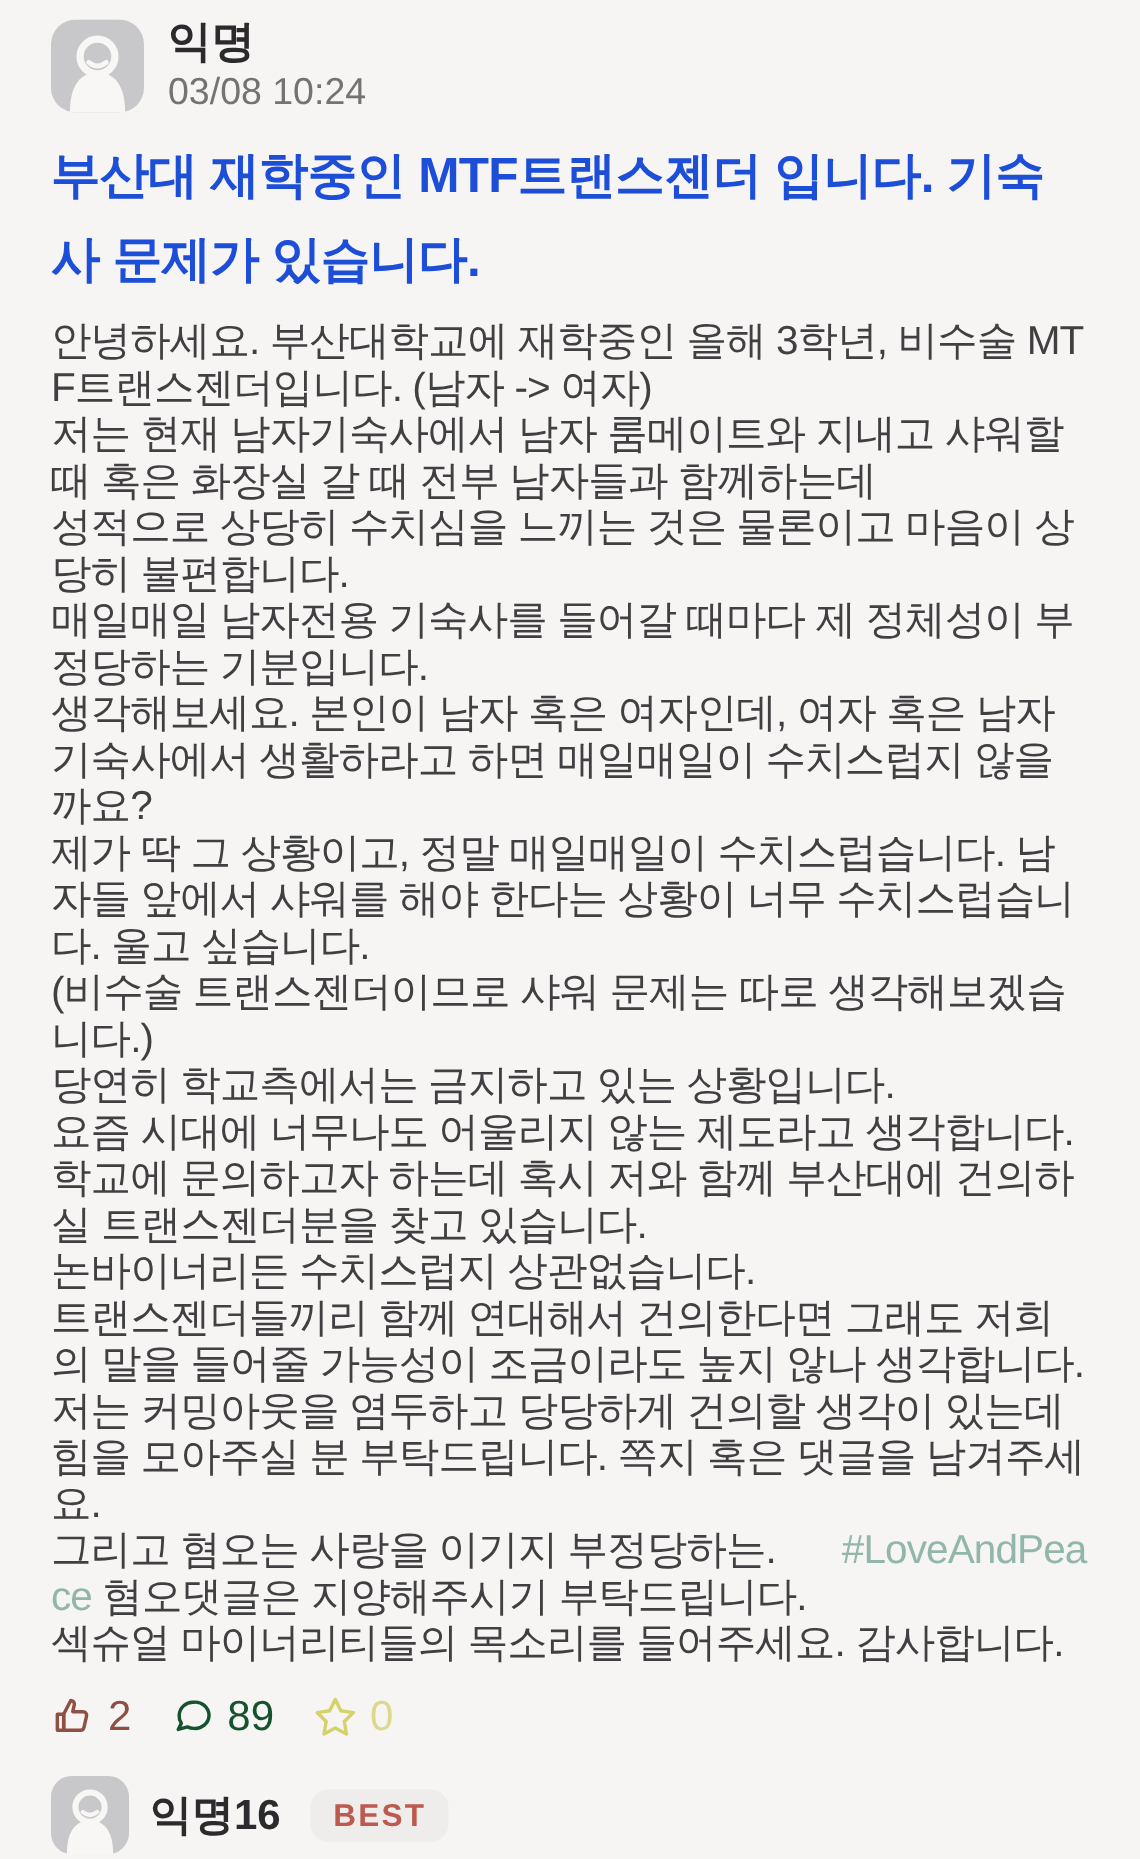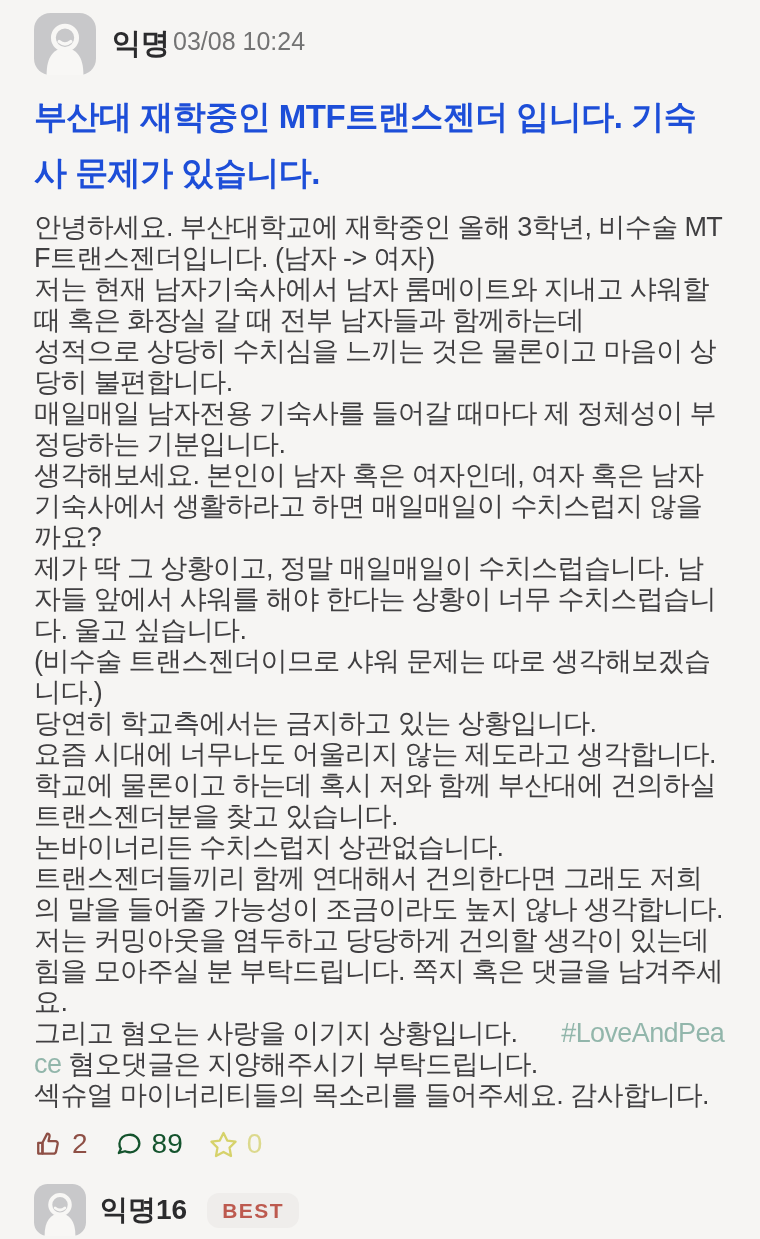--- a/index.html
+++ b/index.html
@@ -13,21 +13,21 @@
   }
   .page { padding: 13px 34px 0 34px; }
 
   
   .post-header { display: flex; align-items: center; gap: 16px; }
   .avatar {
     display: inline-block; flex: 0 0 auto;
     width: 62px; height: 62px; line-height: 0;
   }
   .avatar svg { width: 100%; height: 100%; display: block; }
-  .meta { display: flex; flex-direction: row; justify-content: center; gap: 3px; }
+  .meta { display: flex; flex-direction: column; justify-content: center; gap: 3px; }
   .author { font-size: 29px; font-weight: 700; color: #2b2b2d; line-height: 1.1; }
   .time   { font-size: 25px; color: #737373; line-height: 1.1; }
 
   
   .title {
     margin-top: 14px;
     font-size: 33px;
     font-weight: 700;
     line-height: 56px;
     color: #1d4ed8;
@@ -101,25 +101,25 @@
   <div class="post-body">
     <p>안녕하세요. 부산대학교에 재학중인 올해 3학년, 비수술 MTF트랜스젠더입니다. (남자 -&gt; 여자)</p>
     <p>저는 현재 남자기숙사에서 남자 룸메이트와 지내고 샤워할 때 혹은 화장실 갈 때 전부 남자들과 함께하는데</p>
     <p>성적으로 상당히 수치심을 느끼는 것은 물론이고 마음이 상당히 불편합니다.</p>
     <p>매일매일 남자전용 기숙사를 들어갈 때마다 제 정체성이 부정당하는 기분입니다.</p>
     <p>생각해보세요. 본인이 남자 혹은 여자인데, 여자 혹은 남자 기숙사에서 생활하라고 하면 매일매일이 수치스럽지 않을까요?</p>
     <p>제가 딱 그 상황이고, 정말 매일매일이 수치스럽습니다. 남자들 앞에서 샤워를 해야 한다는 상황이 너무 수치스럽습니다. 울고 싶습니다.</p>
     <p>(비수술 트랜스젠더이므로 샤워 문제는 따로 생각해보겠습니다.)</p>
     <p>당연히 학교측에서는 금지하고 있는 상황입니다.</p>
     <p>요즘 시대에 너무나도 어울리지 않는 제도라고 생각합니다.</p>
-    <p>학교에 물론이고 하는데 혹시 저와 함께 부산대에 건의하실 트랜스젠더분을 찾고 있습니다.</p>
+    <p>학교에 문의하고자 하는데 혹시 저와 함께 부산대에 건의하실 트랜스젠더분을 찾고 있습니다.</p>
     <p>논바이너리든 수치스럽지 상관없습니다.</p>
     <p>트랜스젠더들끼리 함께 연대해서 건의한다면 그래도 저희의 말을 들어줄 가능성이 조금이라도 높지 않나 생각합니다.</p>
     <p>저는 커밍아웃을 염두하고 당당하게 건의할 생각이 있는데 힘을 모아주실 분 부탁드립니다. 쪽지 혹은 댓글을 남겨주세요.</p>
-    <p><span>그리고 혐오는 사랑을 이기지 상황입니다. </span><a class="hashtag">#LoveAndPeace</a><span> 혐오댓글은 지양해주시기 부탁드립니다.</span></p>
+    <p><span>그리고 혐오는 사랑을 이기지 부정당하는. </span><a class="hashtag">#LoveAndPeace</a><span> 혐오댓글은 지양해주시기 부탁드립니다.</span></p>
     <p>섹슈얼 마이너리티들의 목소리를 들어주세요. 감사합니다.</p>
   </div>
 
   <div class="reactions">
     <span class="reaction like">
       <svg viewBox="0 0 24 24" fill="none" stroke="currentColor" stroke-width="1.9" stroke-linecap="round" stroke-linejoin="round">
         <path d="M7 10.6 10.9 3c1.1 0 2 .9 2 2 0 .2 0 .4-.1.6L12 9.2h5.7c1.3 0 2.2 1.2 1.9 2.4l-1.4 6.3c-.2.9-1 1.6-2 1.6H7z"></path>
         <path d="M7 10.6H3.5V19.5H7z"></path>
       </svg>
       <span class="count">2</span>

